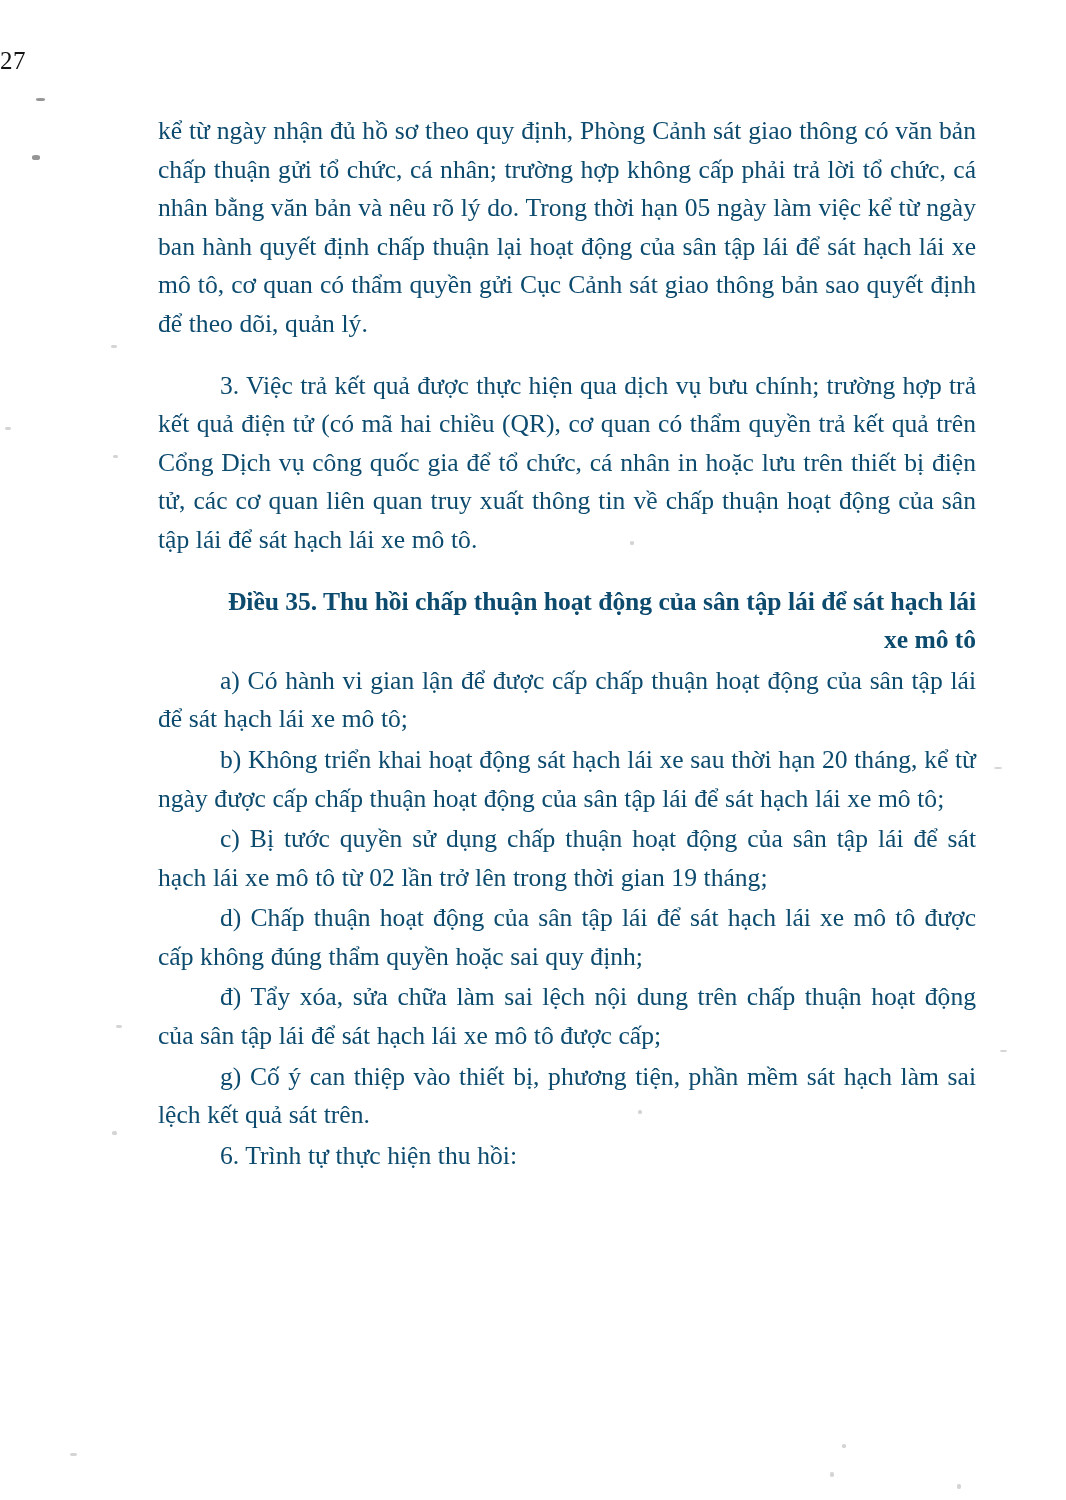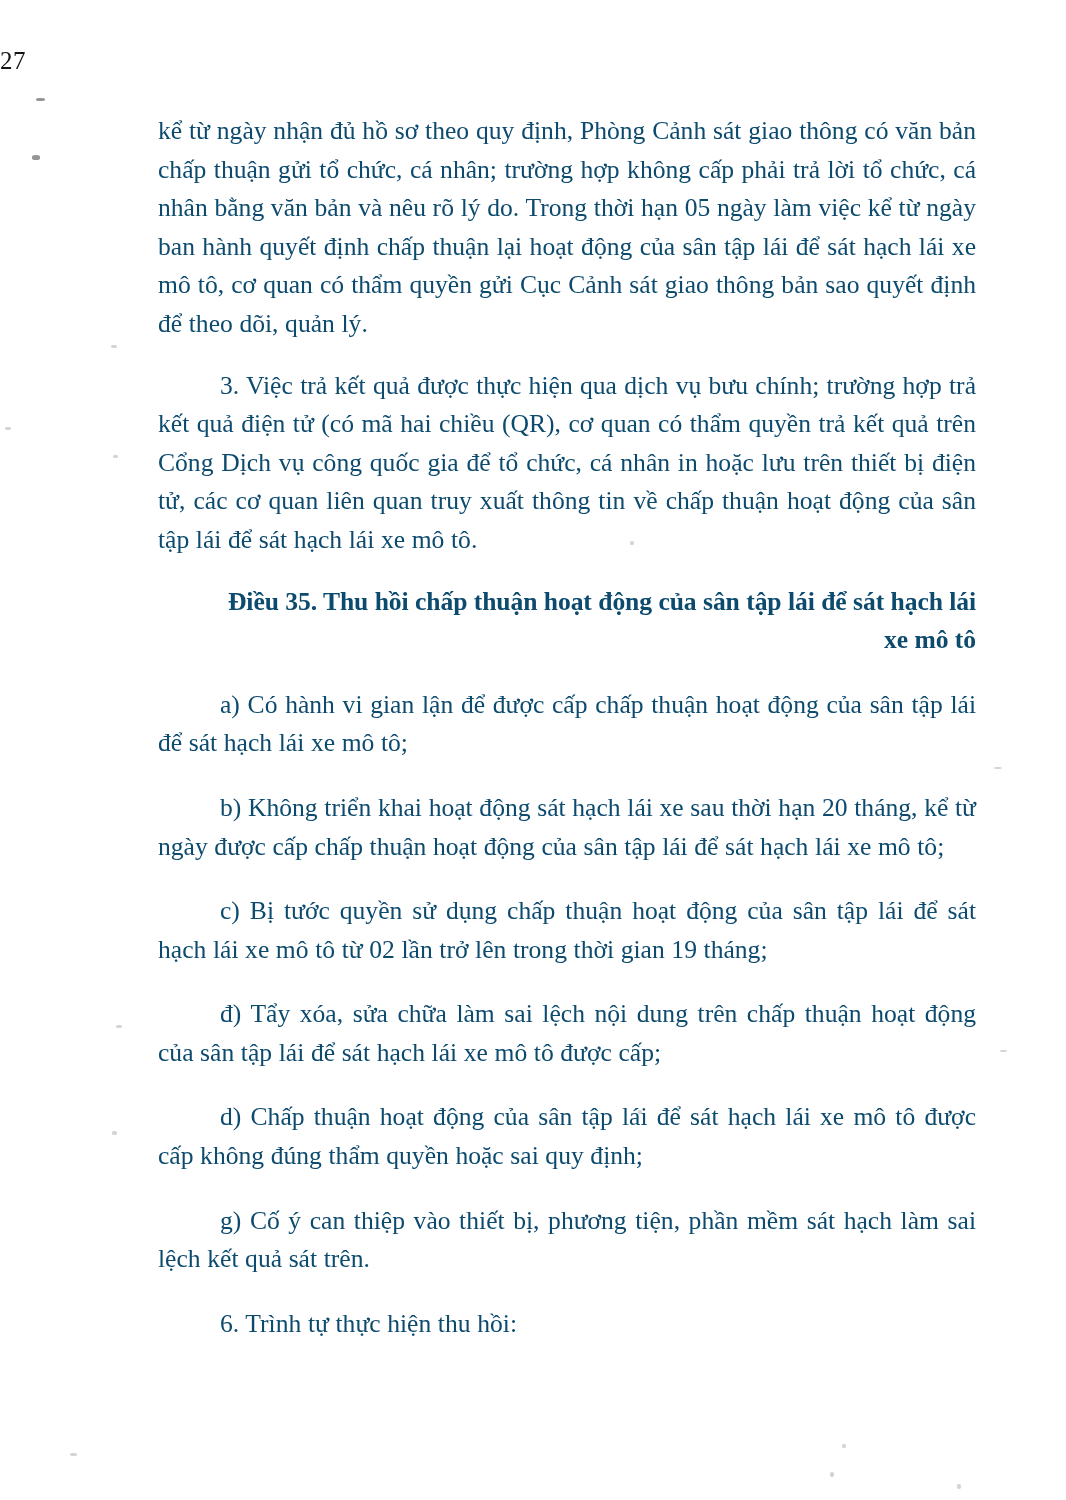--- a/index.html
+++ b/index.html
@@ -41,21 +41,21 @@
     word-spacing: 0.2px;
   }
   p.indent {
     text-indent: 62px;
   }
   p.gap {
     margin-top: 23px;
     font-family: Liberation Serif, serif;
   }
   p.gap-sm {
-    margin-top: 26px;
+    margin-top: 2px;
   }
   p.heading {
     font-weight: bold;
     text-indent: 62px;
     text-align: right;
     letter-spacing: -0.1px;
   }
   
   .speck {
     position: absolute;
@@ -88,20 +88,20 @@
   <div class="speck light" style="left:957px; top:1484px; width:4px; height:5px;"></div>
   <div class="speck light" style="left:70px;  top:1453px; width:7px; height:3px;"></div>
 
   <div class="body-col">
     <p class="para">kể từ ngày nhận đủ hồ sơ theo quy định, Phòng Cảnh sát giao thông có văn bản chấp thuận gửi tổ chức, cá nhân; trường hợp không cấp phải trả lời tổ chức, cá nhân bằng văn bản và nêu rõ lý do. Trong thời hạn 05 ngày làm việc kể từ ngày ban hành quyết định chấp thuận lại hoạt động của sân tập lái để sát hạch lái xe mô tô, cơ quan có thẩm quyền gửi Cục Cảnh sát giao thông bản sao quyết định để theo dõi, quản lý.</p>
     <p class="para indent gap">3. Việc trả kết quả được thực hiện qua dịch vụ bưu chính; trường hợp trả kết quả điện tử (có mã hai chiều (QR), cơ quan có thẩm quyền trả kết quả trên Cổng Dịch vụ công quốc gia để tổ chức, cá nhân in hoặc lưu trên thiết bị điện tử, các cơ quan liên quan truy xuất thông tin về chấp thuận hoạt động của sân tập lái để sát hạch lái xe mô tô.</p>
     <p class="para heading gap">Điều 35. Thu hồi chấp thuận hoạt động của sân tập lái để sát hạch lái xe mô tô</p>
     <p class="para indent gap-sm">a) Có hành vi gian lận để được cấp chấp thuận hoạt động của sân tập lái để sát hạch lái xe mô tô;</p>
     <p class="para indent gap-sm">b) Không triển khai hoạt động sát hạch lái xe sau thời hạn 20 tháng, kể từ ngày được cấp chấp thuận hoạt động của sân tập lái để sát hạch lái xe mô tô;</p>
     <p class="para indent gap-sm">c) Bị tước quyền sử dụng chấp thuận hoạt động của sân tập lái để sát hạch lái xe mô tô từ 02 lần trở lên trong thời gian 19 tháng;</p>
+    <p class="para indent gap-sm">d) Chấp thuận hoạt động của sân tập lái để sát hạch lái xe mô tô được cấp không đúng thẩm quyền hoặc sai quy định;</p>
     <p class="para indent gap-sm">đ) Tẩy xóa, sửa chữa làm sai lệch nội dung trên chấp thuận hoạt động của sân tập lái để sát hạch lái xe mô tô được cấp;</p>
-    <p class="para indent gap-sm">d) Chấp thuận hoạt động của sân tập lái để sát hạch lái xe mô tô được cấp không đúng thẩm quyền hoặc sai quy định;</p>
     <p class="para indent gap-sm">g) Cố ý can thiệp vào thiết bị, phương tiện, phần mềm sát hạch làm sai lệch kết quả sát trên.</p>
     <p class="para indent gap-sm">6. Trình tự thực hiện thu hồi:</p>
 
   </div>
 
 </div>
 
 </body></html>

